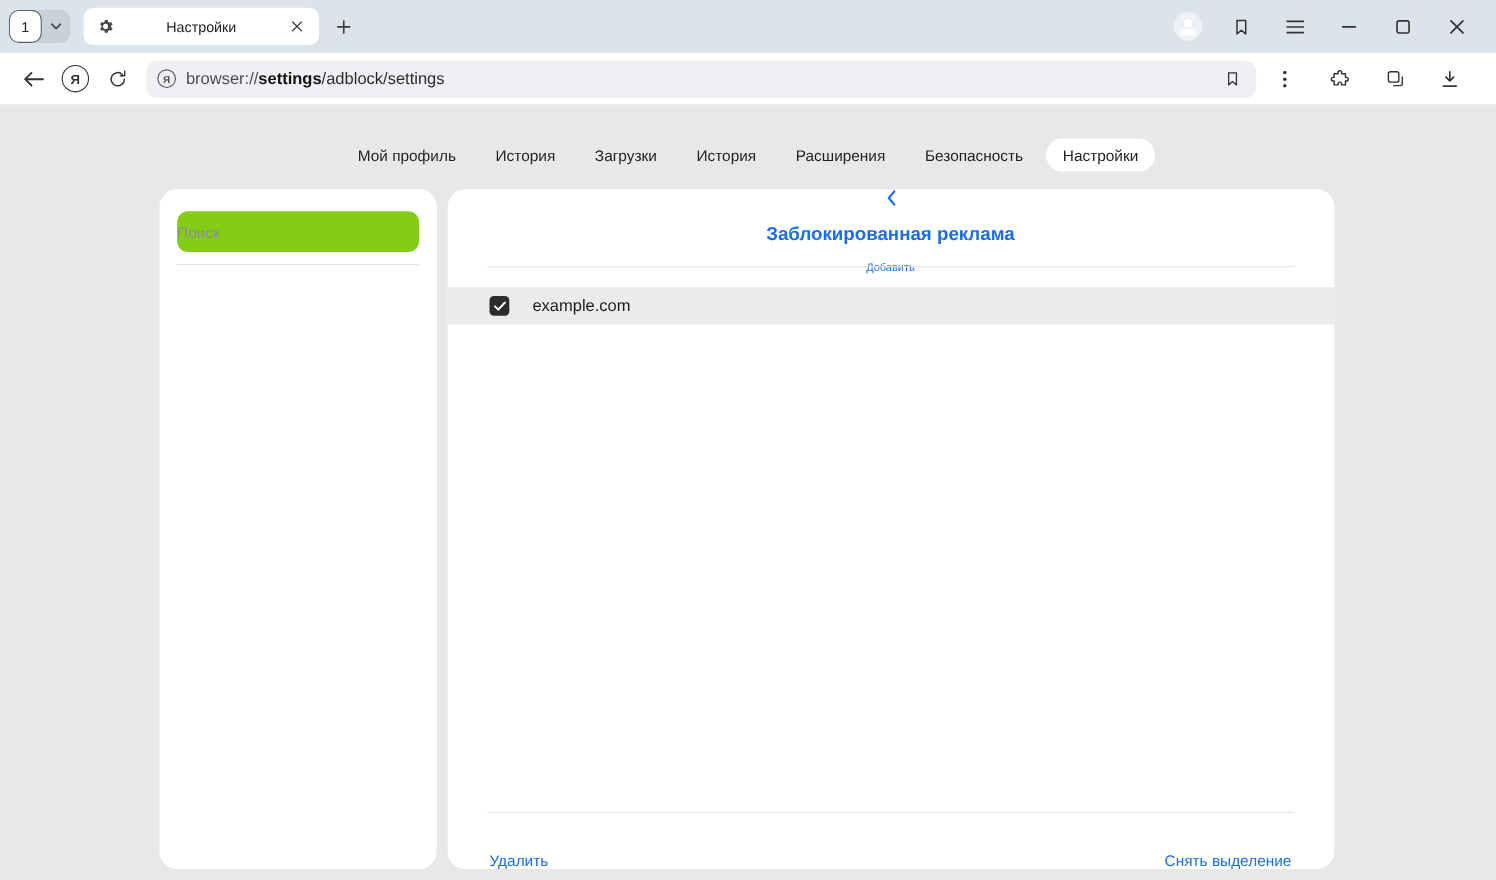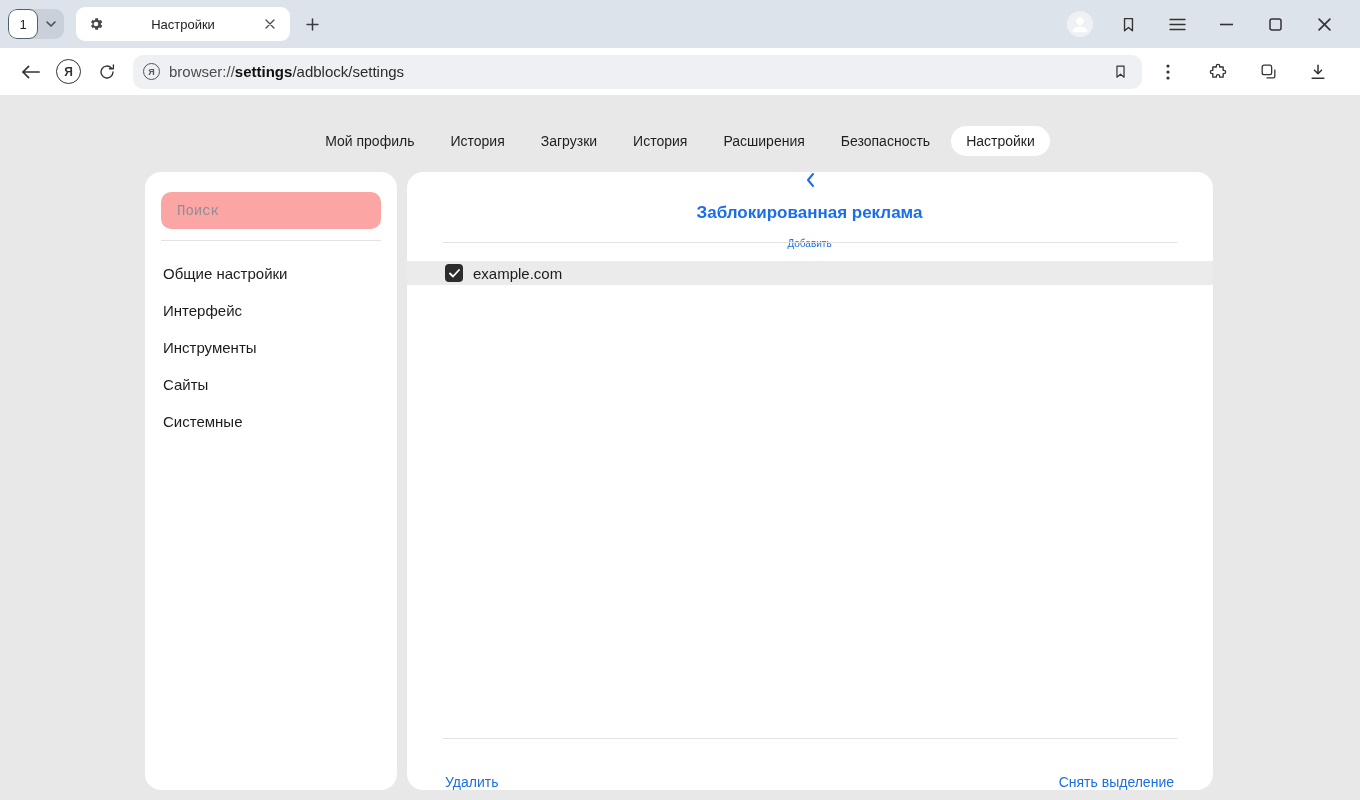--- a/index.html
+++ b/index.html
@@ -85,42 +85,42 @@
   }
   .navtab{
     padding:7px 15px;font-size:14px;color:#1f1f1f;border-radius:17px;
     cursor:pointer;white-space:nowrap;
   }
   .navtab.active{background:#fff;}
 
   .card{position:absolute;top:77px;background:#fff;border-radius:16px;}
   .sidebar-card{left:145px;width:252px;height:618px;padding:20px 16px 0;}
   .search-input{
-    width:100%;height:37px;background:#fca5a5;border:none;border-radius:10px;
-    padding:0 16px;font-size:14px;color:#222;outline:none;
-    font-family:Liberation Mono, monospace;
+    width:100%;height:37px;background:#84cc16;border:none;border-radius:10px;
+    padding:0 0;font-size:14px;color:#222;outline:none;
+    font-family:Liberation Sans, sans-serif;
   }
   .search-input::placeholder{color:#8b8f94;}
   .sb-divider{border-bottom:1px solid #e3e3e3;margin-top:11px;}
   .sb-list{margin-top:14px;}
   .sb-item{
     height:37px;display:flex;align-items:center;font-size:15px;color:#1c1c1c;
     cursor:pointer;border-radius:8px;padding:0 2px;
   }
 
   .main-card{left:407px;width:806px;height:618px;display:flex;flex-direction:column;overflow:hidden;}
   .mc-header{height:70px;display:flex;align-items:center;padding:0 39px 0 38px;gap:15px;flex-direction:column;}
   .mc-back{display:flex;align-items:center;justify-content:center;width:20px;height:24px;cursor:pointer;}
   .mc-title{font-size:17px;font-weight:bold;color:var(--accent);flex:1;}
   .mc-add{font-size:10px;color:var(--accent);cursor:pointer;white-space:nowrap;}
   .inset-divider{border-bottom:1px solid #e3e3e3;margin:0 36px;}
   .mc-list{flex:1;padding-top:18px;}
   .mc-row{
-    height:24px;background:var(--row-bg);
-    display:flex;align-items:center;padding:0 38px;gap:10px;cursor:pointer;
+    height:34px;background:var(--row-bg);
+    display:flex;align-items:center;padding:0 38px;gap:21px;cursor:pointer;
   }
   .checkbox{
     width:18px;height:18px;background:#2c2c2c;border-radius:4px;
     display:flex;align-items:center;justify-content:center;cursor:pointer;flex:0 0 auto;
   }
   .mc-domain{font-size:15px;color:#1c1c1c;}
   .mc-footer{
     height:51px;display:flex;align-items:flex-end;justify-content:space-between;
     padding:0 39px 0 38px;
   }
@@ -257,27 +257,20 @@
     <span class="navtab">Загрузки</span>
     <span class="navtab">История</span>
     <span class="navtab">Расширения</span>
     <span class="navtab">Безопасность</span>
     <span class="navtab active">Настройки</span>
   </div>
 
   <div class="card sidebar-card">
     <input class="search-input" type="text" placeholder="Поиск" style="">
     <div class="sb-divider"></div>
-    <div class="sb-list">
-      <div class="sb-item">Общие настройки</div>
-      <div class="sb-item">Интерфейс</div>
-      <div class="sb-item">Инструменты</div>
-      <div class="sb-item">Сайты</div>
-      <div class="sb-item">Системные</div>
-    </div>
   </div>
 
   <div class="card main-card">
     <div class="mc-header">
       <span class="mc-back">
         <svg width="10" height="16" viewBox="0 0 10 16">
             <path d="M8 2L3 8l5 6" stroke="#1a6fe8" stroke-width="2" fill="none" stroke-linecap="round" stroke-linejoin="round"></path>
           </svg>
       </span>
       <span class="mc-title">Заблокированная реклама</span>

